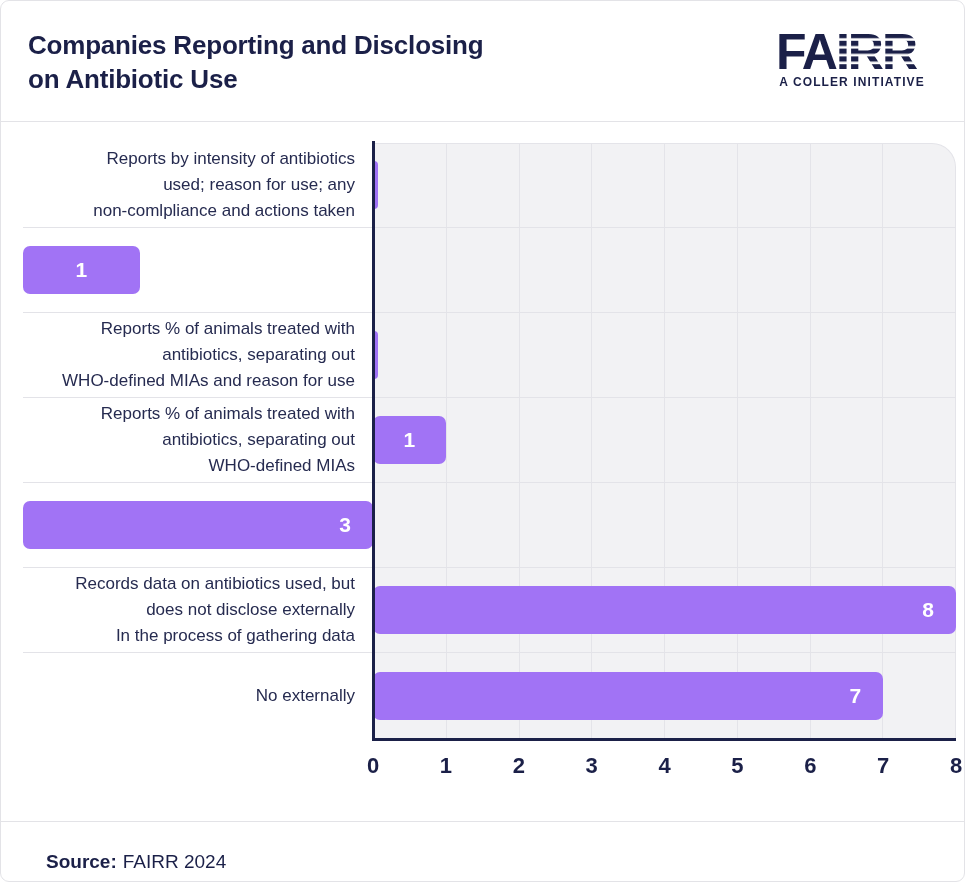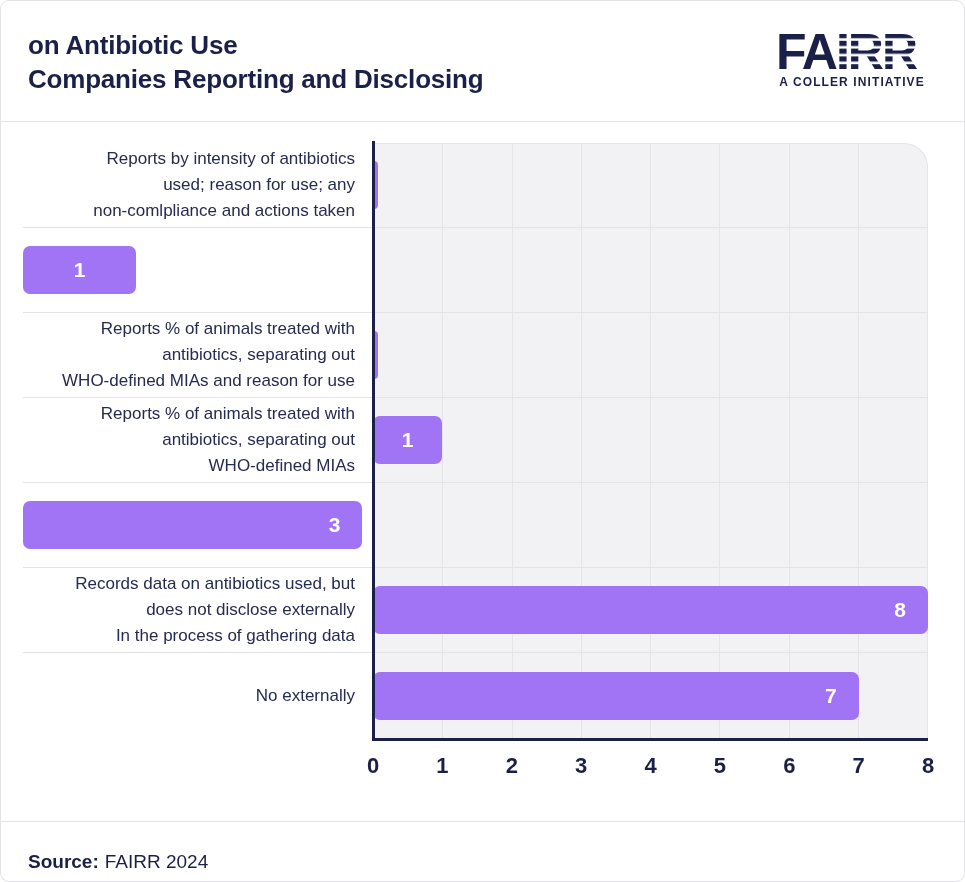--- a/index.html
+++ b/index.html
@@ -38,21 +38,21 @@
     color: var(--navy);
     white-space: nowrap;
   }
 
   
   .chart-section {
     position: relative;
     height: 679px;
     border-bottom: 1px solid var(--divider);
   }
-  .chart-wrap { position: relative; margin: 21px 36px 0 22px; }
+  .chart-wrap { position: relative; margin: 21px 8px 0 22px; }
   .chart-body { position: relative; height: 598px; }
 
   .plot-bg {
     position: absolute; left: 350px; right: 0; top: 0; bottom: 3px;
     background: var(--plot_bg);
     border-top: 1px solid var(--gridline);
     border-right: 1px solid var(--gridline);
     border-top-right-radius: 24px;
     z-index: 1;
   }
@@ -100,31 +100,31 @@
     font-size: 22px; font-weight: bold; color: var(--navy);
   }
 
   
   .footer {
     height: 79px;
     display: flex; align-items: center;
     padding-left: 27px;
     font-size: 19px; color: var(--navy);
   }
-  .footer .src-label { font-weight: bold; margin-right: 6px; }
+  .footer .src-label { font-weight: bold; margin-right: 6px; margin-left: 18px; }
 </style>
 </head>
 <body>
 
 <div class="card">
 
   <div class="header">
     <div class="title">
+      <div>Companies Reporting and Disclosing</div>
       <div>on Antibiotic Use</div>
-      <div>Companies Reporting and Disclosing</div>
     </div>
     <div class="logo">
       <svg width="152" height="44" viewBox="0 0 152 44">
         <defs>
           <pattern id="stripes" x="0" y="5" width="8" height="7.8" patternUnits="userSpaceOnUse">
             <rect width="8" height="5.2" style="fill: var(--navy)"></rect>
           </pattern>
         </defs>
         <text x="0" y="41" font-family="Liberation Sans, sans-serif" font-weight="bold" font-size="50" letter-spacing="-2">
           <tspan style="fill: var(--navy)">FA</tspan><tspan fill="url(#stripes)">IRR</tspan>

